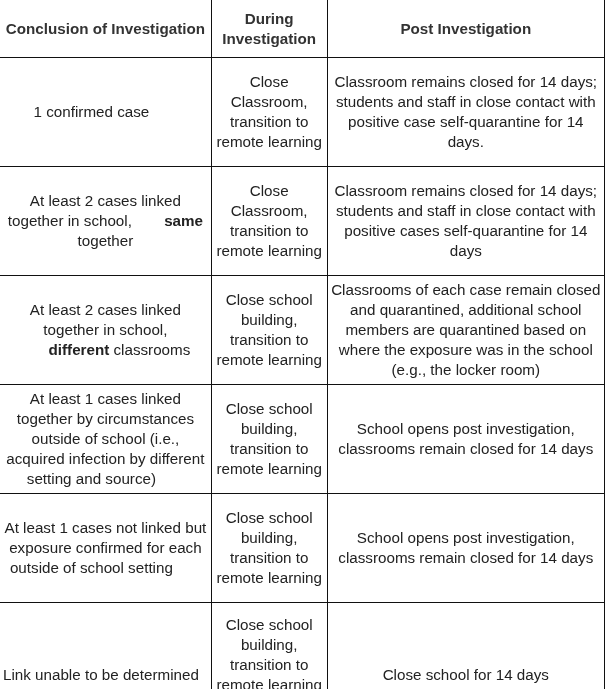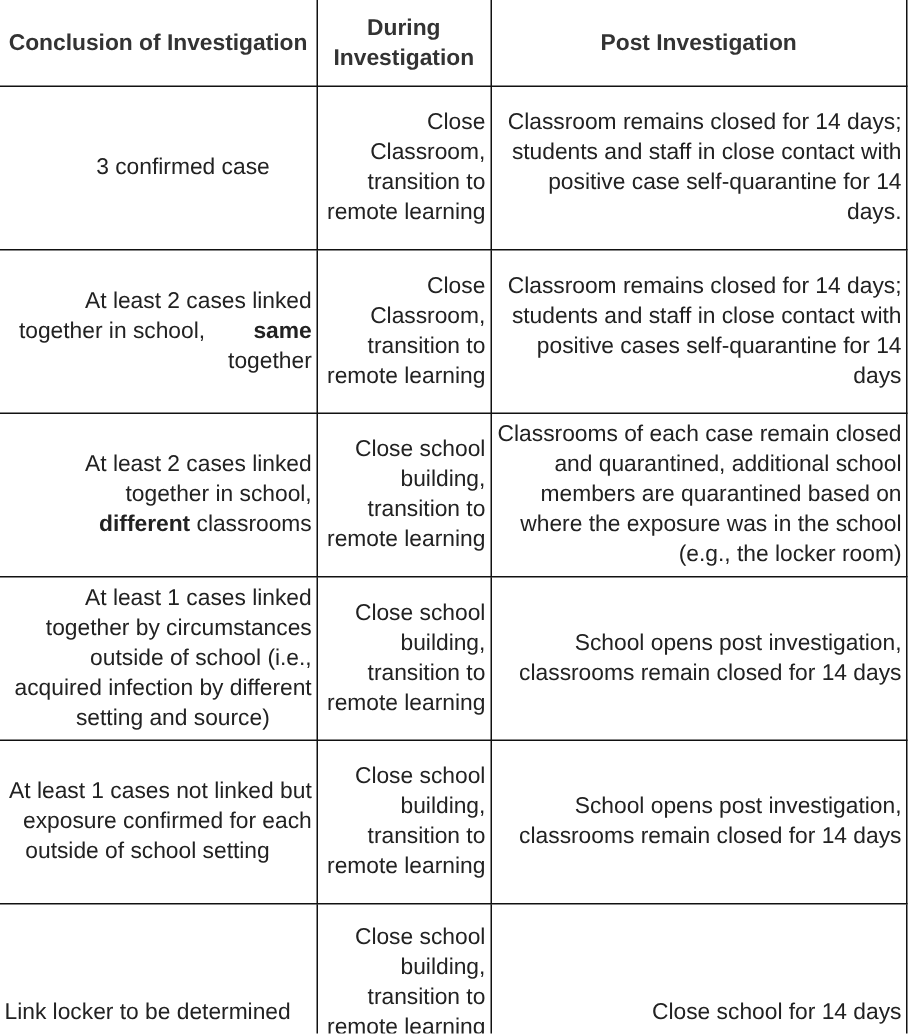--- a/index.html
+++ b/index.html
@@ -4,21 +4,21 @@
 <style>
   html, body { margin: 0; padding: 0; background: #ffffff; }
   body { width: 606px; height: 689px; overflow: hidden; position: relative; }
   table {
     position: absolute; left: -1px; top: -14px;
     border-collapse: collapse;
     font-family: "Liberation Sans", sans-serif;
     font-size: 15.2px; line-height: 20px; color: #222;
     table-layout: fixed;
   }
-  th, td { border: 1.5px solid #111; padding: 0 3px; vertical-align: middle; text-align: right; }
+  th, td { border: 1.5px solid #111; padding: 0 3px; vertical-align: middle; text-align: center; }
   th { font-weight: bold; text-align: center; color: #333; height: 56px; padding-top: 14px; }
   col.c1 { width: 213px; }
   col.c2 { width: 116px; }
   col.c3 { width: 280px; }
   tr.row td { height: 108px; }
   tr.row.last td { height: 120px; vertical-align: top; padding-top: 12px; }
   tr.row.last td.mid { vertical-align: middle; }
   b { font-weight: bold; margin-left: 28px; }
 </style>
 </head>
@@ -32,21 +32,21 @@
     </colgroup>
   <thead>
     <tr>
       <th>Conclusion of Investigation</th>
       <th>During Investigation</th>
       <th>Post Investigation</th>
     </tr>
   </thead>
   <tbody>
     <tr class="row">
-      <td><span>3 confirmed case</span><b></b><span></span></td>
+      <td><span>1 confirmed case</span><b></b><span></span></td>
       <td>Close Classroom, transition to remote learning</td>
       <td>Classroom remains closed for 14 days; students and staff in close contact with positive case self-quarantine for 14 days.</td>
     </tr>
     <tr class="row">
       <td><span>At least 2 cases linked together in school, </span><b>same</b><span> together</span></td>
       <td>Close Classroom, transition to remote learning</td>
       <td>Classroom remains closed for 14 days; students and staff in close contact with positive cases self-quarantine for 14 days</td>
     </tr>
     <tr class="row">
       <td><span>At least 2 cases linked together in school, </span><b>different</b><span> classrooms</span></td>
@@ -57,18 +57,18 @@
       <td><span>At least 1 cases linked together by circumstances outside of school (i.e., acquired infection by different setting and source)</span><b></b><span></span></td>
       <td>Close school building, transition to remote learning</td>
       <td>School opens post investigation, classrooms remain closed for 14 days</td>
     </tr>
     <tr class="row">
       <td><span>At least 1 cases not linked but exposure confirmed for each outside of school setting</span><b></b><span></span></td>
       <td>Close school building, transition to remote learning</td>
       <td>School opens post investigation, classrooms remain closed for 14 days</td>
     </tr>
     <tr class="row last">
-      <td class="mid"><span>Link locker to be determined</span><b></b><span></span></td>
+      <td class="mid"><span>Link unable to be determined</span><b></b><span></span></td>
       <td>Close school building, transition to remote learning</td>
       <td class="mid">Close school for 14 days</td>
     </tr>
   </tbody>
 </table>
 
 </body></html>

